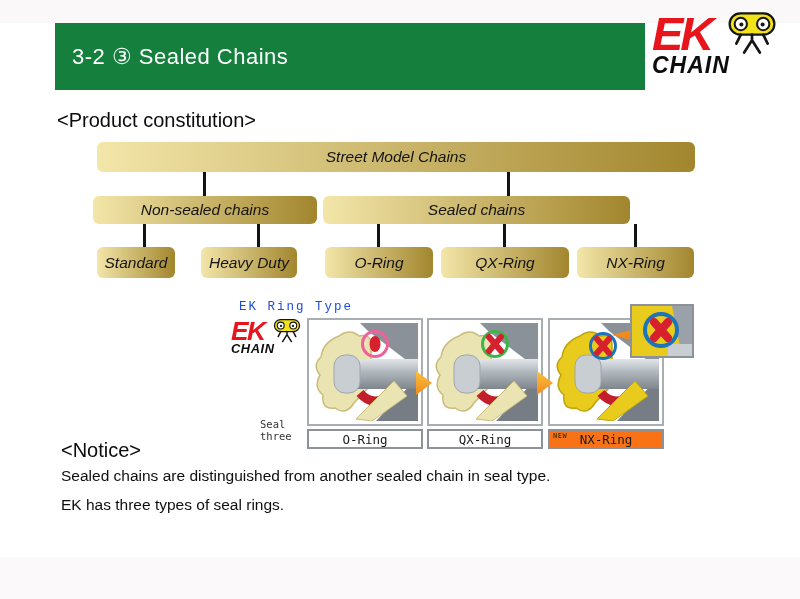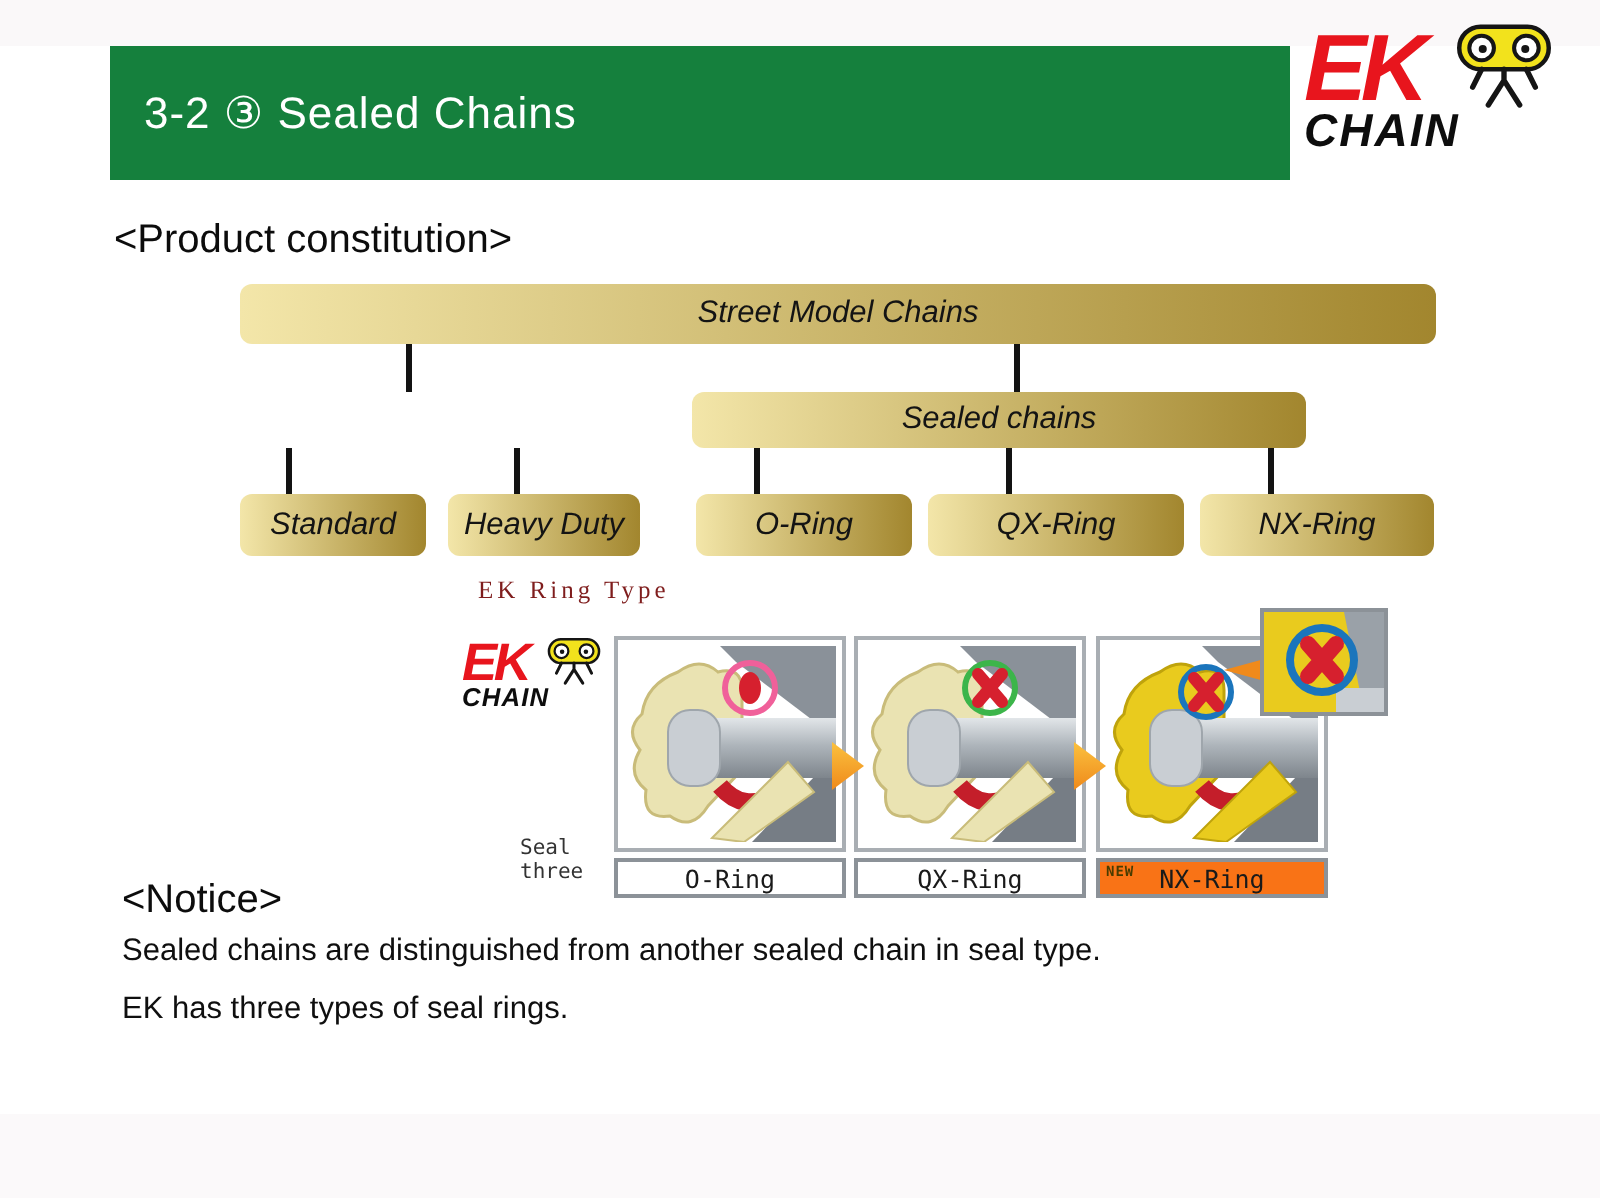--- a/index.html
+++ b/index.html
@@ -23,26 +23,26 @@
   .logo-chain{position:absolute;left:0;top:40px;font-size:23px;font-weight:bold;font-style:italic;
               letter-spacing:1px;color:#0d0d0d;line-height:1;}
   .mascot{position:absolute;left:74px;top:-4px;width:52px;height:47px;}
 
   
   .heading{position:absolute;font-size:20px;color:#0c0c0c;}
   .notice-line{position:absolute;left:61px;font-size:15.5px;color:#0f0f0f;}
 
   
   .gbox{position:absolute;border-radius:6px;display:flex;align-items:center;justify-content:center;
-        font-style:italic;font-size:15.5px;color:#141414;margin-left:23px;}
+        font-style:italic;font-size:15.5px;color:#141414;}
   .vline{position:absolute;width:3px;background:#131313;}
 
   
-  .ring-title{position:absolute;left:239px;top:288px;font-family:Liberation Serif, serif;
-              font-size:12.5px;letter-spacing:2px;color:#7f1d1d;}
+  .ring-title{position:absolute;left:239px;top:300px;font-family:Liberation Mono, monospace;
+              font-size:12.5px;letter-spacing:2px;color:#1d4ed8;}
   .seal-label{position:absolute;left:260px;top:418px;font-family:"DejaVu Sans Mono",monospace;
               font-size:10.5px;line-height:12px;color:#333;}
   .panel{position:absolute;top:318px;width:116px;height:108px;background:#fff;
          border:2px solid #a9aeb3;box-sizing:border-box;padding:3px;}
   .panel svg{display:block;width:100%;height:100%;}
   .arrow{position:absolute;width:16px;height:24px;top:371px;
          clip-path:polygon(0 0,100% 50%,0 100%);}
   .slabel{position:absolute;top:429px;width:116px;height:20px;background:#fff;border:2px solid #8c9298;
           box-sizing:border-box;display:flex;align-items:center;justify-content:center;
           font-family:"DejaVu Sans Mono",monospace;font-size:12.5px;color:#1a1a1a;}
@@ -76,29 +76,30 @@
     </svg>
     <span class="logo-chain">CHAIN</span>
   </div>
 
   <div class="heading" style="left:57px;top:109px;">&lt;Product constitution&gt;</div>
 
   <div class="gbox" style="left: 97px; top: 142px; width: 598px; height: 30px; background: linear-gradient(90deg, rgb(243, 230, 169) 0%, rgb(162, 134, 46) 100%);">Street Model Chains</div>
   <div class="vline" style="left:203px;top:172px;height:24px;"></div>
   <div class="vline" style="left:507px;top:172px;height:24px;"></div>
 
+  <div class="gbox" style="left: 93px; top: 196px; width: 224px; height: 28px; background: linear-gradient(90deg, rgb(243, 230, 169) 0%, rgb(162, 134, 46) 100%);">Non-sealed chains</div>
   <div class="gbox" style="left: 323px; top: 196px; width: 307px; height: 28px; background: linear-gradient(90deg, rgb(243, 230, 169) 0%, rgb(162, 134, 46) 100%);">Sealed chains</div>
 
   <div class="vline" style="left:143px;top:224px;height:23px;"></div>
   <div class="vline" style="left:257px;top:224px;height:23px;"></div>
   <div class="vline" style="left:377px;top:224px;height:23px;"></div>
   <div class="vline" style="left:503px;top:224px;height:23px;"></div>
   <div class="vline" style="left:634px;top:224px;height:23px;"></div>
 
-  <div class="gbox" style="left: 97px; top: 247px; width: 93px; height: 31px; background: linear-gradient(90deg, rgb(243, 230, 169) 0%, rgb(162, 134, 46) 100%);">Standard</div>
+  <div class="gbox" style="left: 97px; top: 247px; width: 78px; height: 31px; background: linear-gradient(90deg, rgb(243, 230, 169) 0%, rgb(162, 134, 46) 100%);">Standard</div>
   <div class="gbox" style="left: 201px; top: 247px; width: 96px; height: 31px; background: linear-gradient(90deg, rgb(243, 230, 169) 0%, rgb(162, 134, 46) 100%); text-align: center;">Heavy Duty</div>
   <div class="gbox" style="left: 325px; top: 247px; width: 108px; height: 31px; background: linear-gradient(90deg, rgb(243, 230, 169) 0%, rgb(162, 134, 46) 100%);">O-Ring</div>
   <div class="gbox" style="left: 441px; top: 247px; width: 128px; height: 31px; background: linear-gradient(90deg, rgb(243, 230, 169) 0%, rgb(162, 134, 46) 100%);">QX-Ring</div>
   <div class="gbox" style="left: 577px; top: 247px; width: 117px; height: 31px; background: linear-gradient(90deg, rgb(243, 230, 169) 0%, rgb(162, 134, 46) 100%);">NX-Ring</div>
 
   <div class="ring-title">EK Ring Type</div>
 
   <div class="logo logo-small">
     <span class="logo-ek" style="color: rgb(232, 21, 29);">EK</span>
     <svg class="mascot" viewBox="0 0 46 42">

